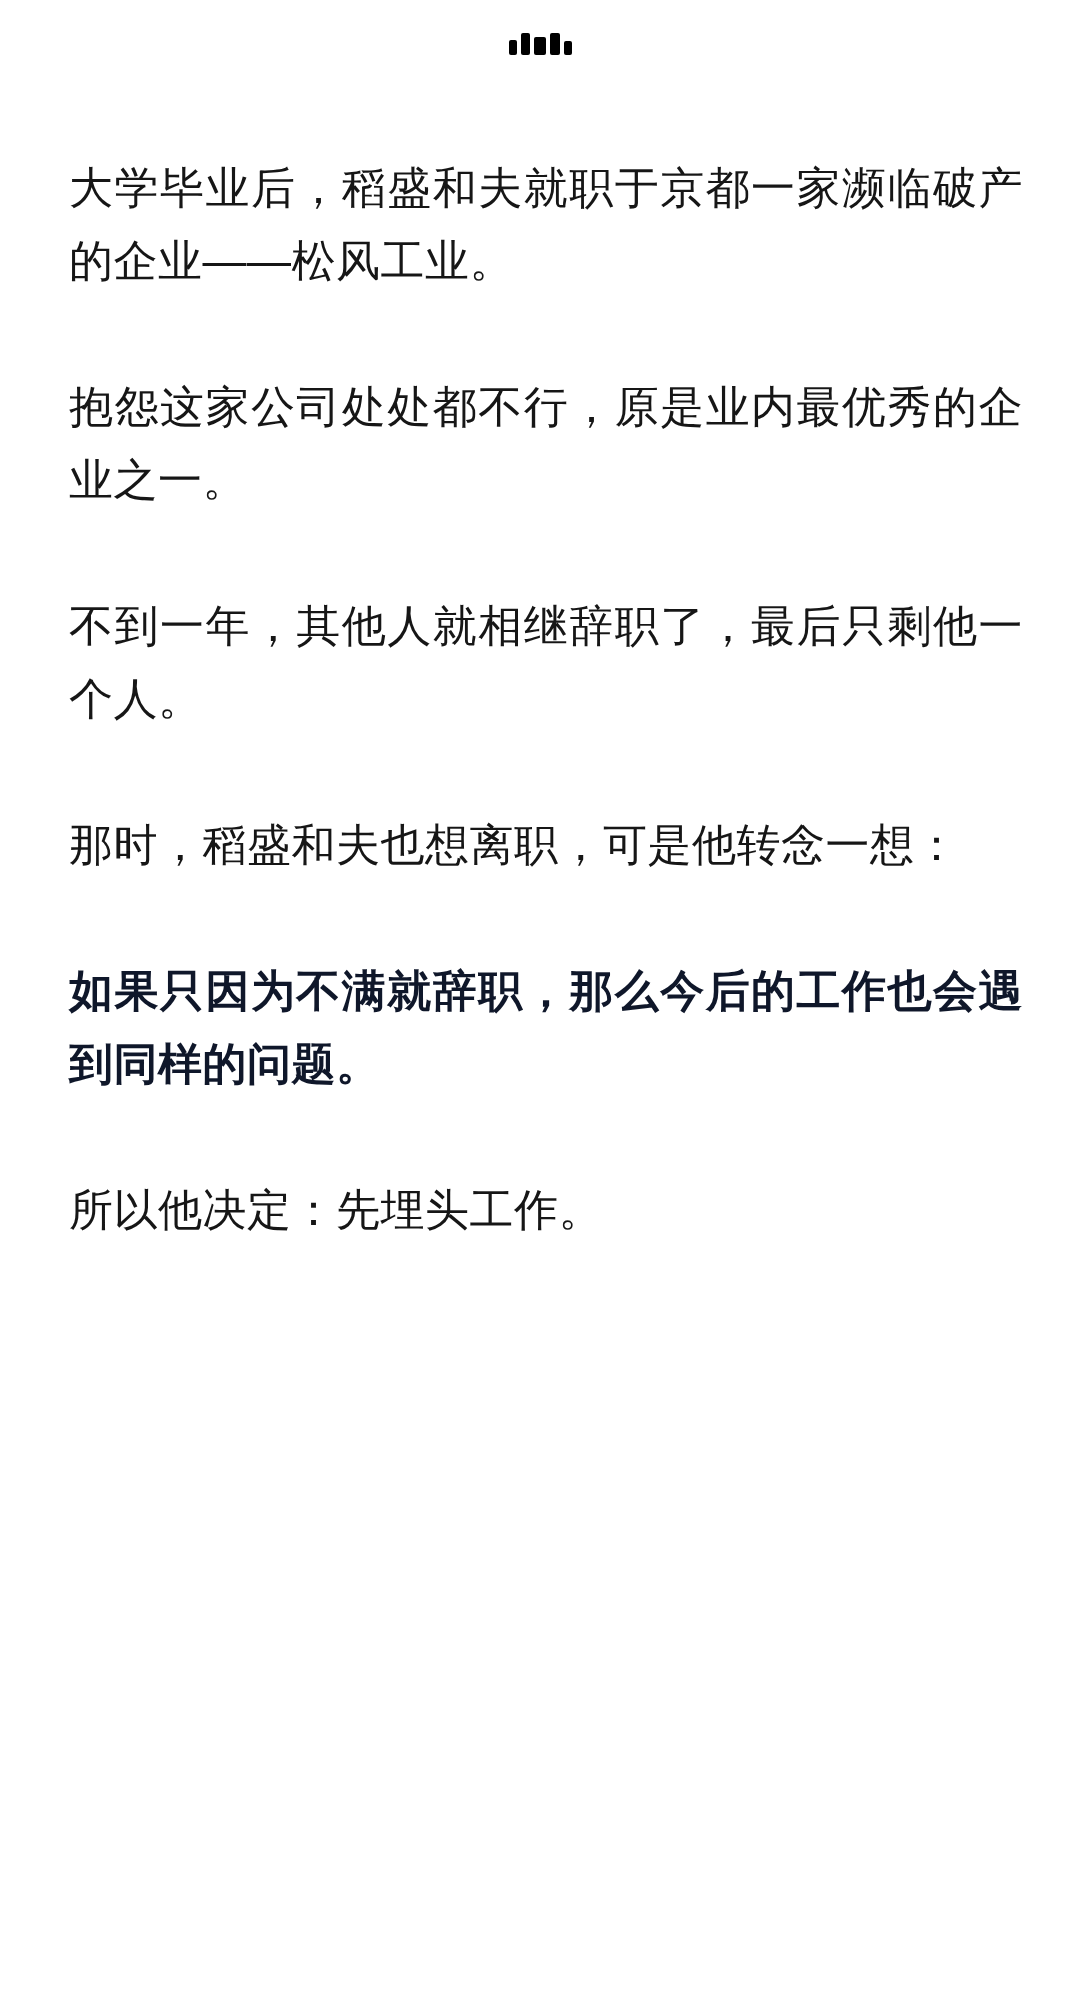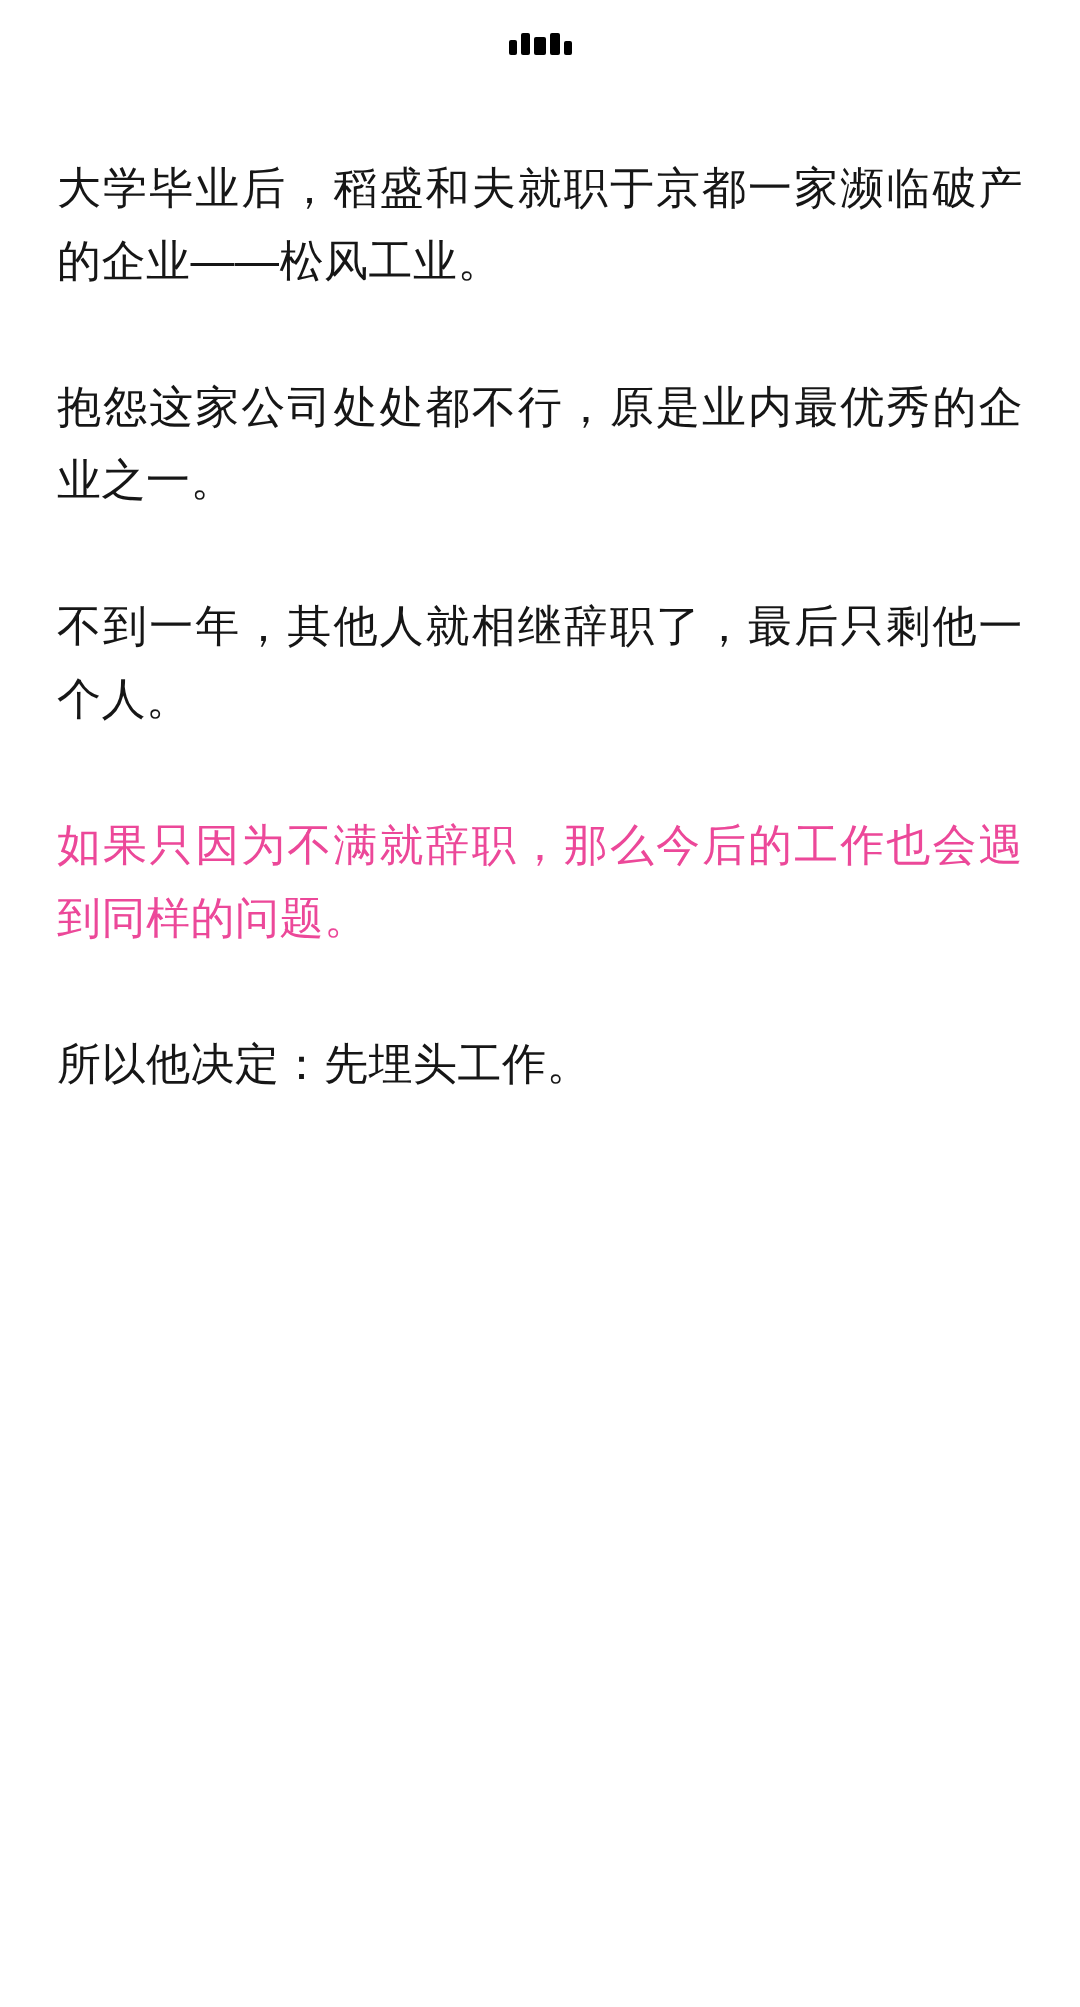--- a/index.html
+++ b/index.html
@@ -35,31 +35,31 @@
   .logo .b4 { height: 22px; width: 10px; }
   .logo .b5 { height: 14px; width: 8px; }
 
   .content {
     padding: 0 57px;
   }
   .para {
     font-size: 44px;
     line-height: 73px;
     letter-spacing: 0.5px;
-    margin: 0 0 73px 0;
+    margin: 0 0 73px 12px;
     text-align: justify;
     text-justify: inter-ideograph;
     color: #161616;
   }
   .para.first {
     margin-top: 96px;
   }
   .para.bold {
-    font-weight: 400;
-    color: #ec4899;
+    font-weight: 700;
+    color: #0f172a;
   }
   .hl {
     text-decoration: underline dashed #70c8b2 4px;
     text-underline-offset: 11px;
     text-decoration-skip-ink: none;
   }
 </style>
 </head>
 <body>
 
@@ -74,17 +74,18 @@
 <div class="content">
   <p class="para first">大学毕业后，稻盛和夫就职于京都一家濒临破产的企业——松风工业。</p>
 
   <p class="para">抱怨这家公司处处都不行，原是业内最优秀的企业之一。</p>
 
 
 
 
   <p class="para">不到一年，其他人就相继辞职了，最后只剩他一个人。</p>
 
+  <p class="para">那时，稻盛和夫也想离职，可是他转念一想：</p>
 
   <p class="para bold">如果只因为不满就辞职，那么今后的工作也会遇到同样的问题。</p>
 
   <p class="para">所以他决定：先埋头工作。</p>
 </div>
 
 </body></html>

